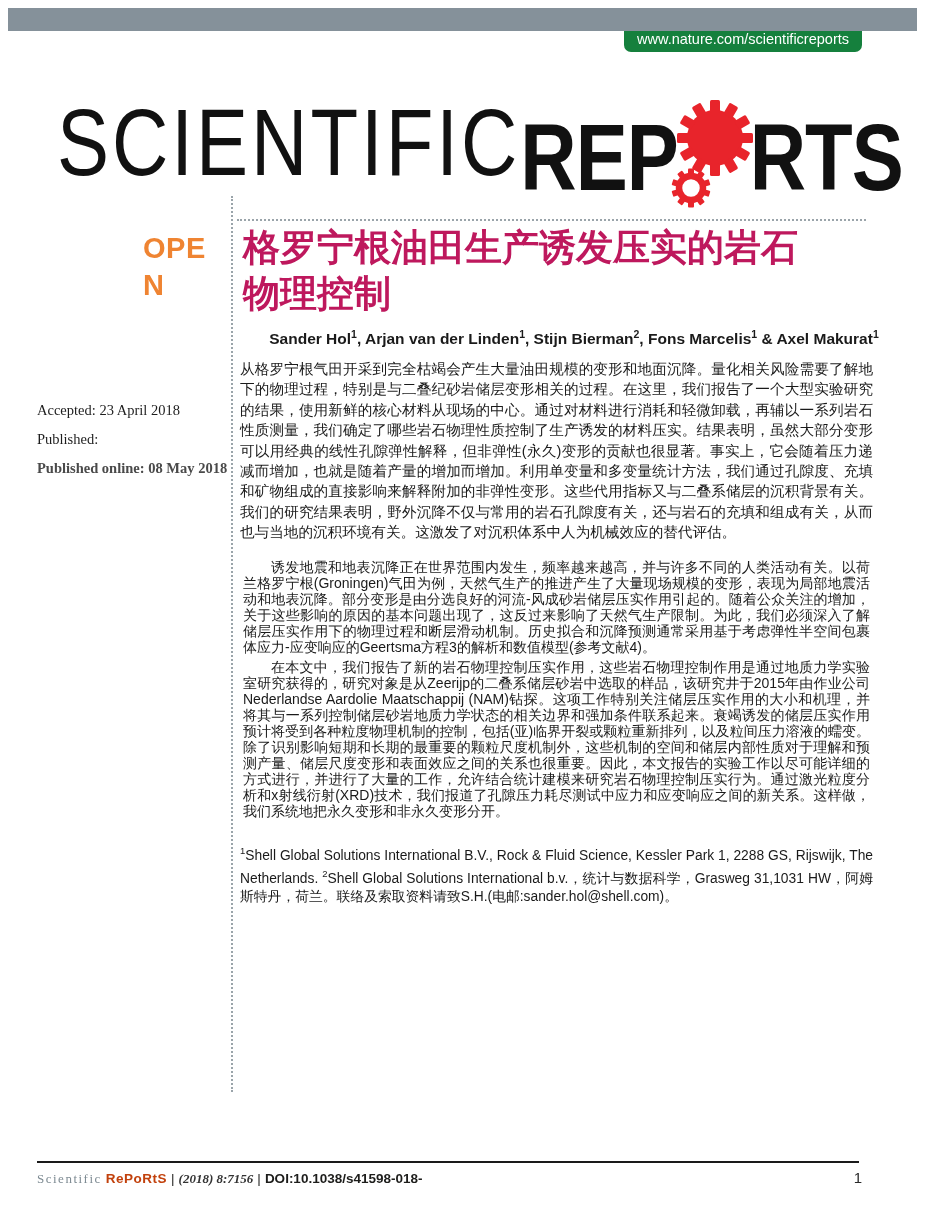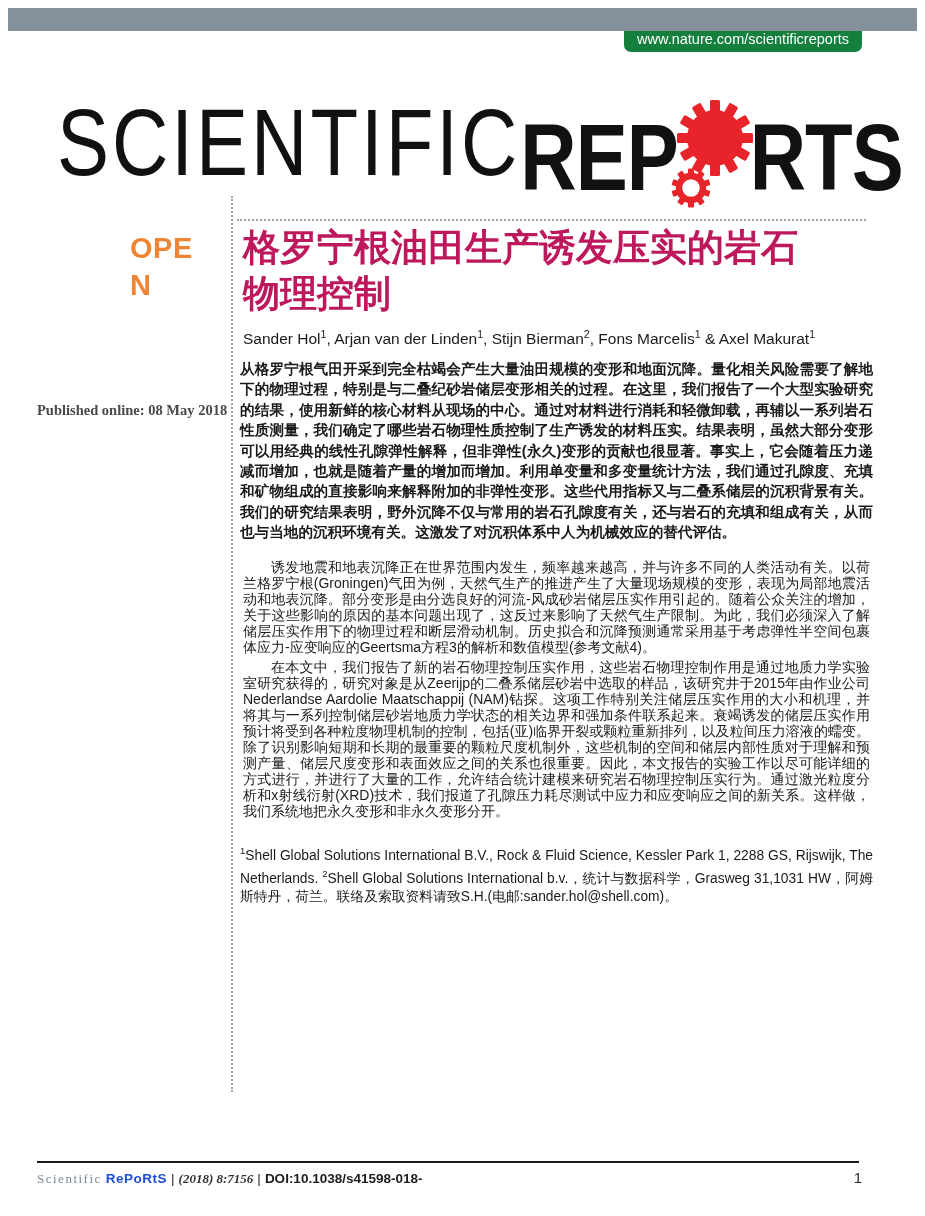--- a/index.html
+++ b/index.html
@@ -13,47 +13,47 @@
     font-size:14.5px;line-height:16px;padding:0 13px 5px;border-radius:0 0 7px 7px;}
   
   .logo{position:absolute;left:57px;top:92px;width:812px;display:flex;
     justify-content:space-between;align-items:flex-start;white-space:nowrap;}
   .logo-thin{font-size:78px;line-height:84px;font-weight:300;letter-spacing:3px;color:#111;}
   .logo-bold{font-size:78px;line-height:84px;font-weight:700;letter-spacing:-1px;color:#111;}
   .stretch{display:inline-block;transform:scaleY(1.2);transform-origin:top;}
   .logo-right{display:flex;align-items:center;}
   .gears{width:76px;height:110px;margin:4px -2px 0 -2px;overflow:visible;}
   
-  .open-label{position:absolute;left:130px;top:230px;width:76px;font-size:29px;line-height:37px;
+  .open-label{position:absolute;left:143px;top:230px;width:76px;font-size:29px;line-height:37px;
     font-weight:700;color:#EF8432;word-break:break-all;letter-spacing:.5px;}
   .vline{position:absolute;left:231px;top:196px;height:896px;border-left:2px dotted #9AA4AA;}
   .hline{position:absolute;left:237px;top:219px;width:629px;border-top:2px dotted #9AA4AA;}
   
   .title{position:absolute;left:243px;top:225px;width:590px;margin:0;font-size:37px;
     line-height:46px;font-weight:700;color:#be185d;}
-  .authors{position:absolute;left:243px;top:328px;width:640px;font-size:15.5px;
-    font-weight:400;white-space:nowrap;}
+  .authors{position:absolute;left:254px;top:328px;width:640px;font-size:15.5px;
+    font-weight:700;white-space:nowrap;text-align:center;}
   .authors sup{font-size:10.5px;}
   .abstract{position:absolute;left:240px;top:359px;width:633px;font-size:14.6px;
-    line-height:20.4px;font-weight:700;text-align:justify;}
+    line-height:20.4px;font-weight:400;text-align:justify;}
   .dates{position:absolute;left:37px;top:396px;width:205px;
     font-family:"Liberation Serif",serif;font-size:14.5px;line-height:29px;color:#1d1d1d;}
   .dates .published{font-weight:700;color:#4a4a4a;}
   .body-text{position:absolute;left:240px;top:556px;width:633px;font-size:14px;
     line-height:16.1px;text-align:justify;}
   .body-text p{margin:3px;text-indent:2em;}
   .footnote{position:absolute;left:240px;top:842px;width:633px;font-size:13.8px;
     line-height:18.4px;text-align:justify;}
   .footnote sup{font-size:9.5px;}
   
   .footer-rule{position:absolute;left:37px;top:1161px;width:822px;border-top:2px solid #1a1a1a;}
   .footer{position:absolute;left:37px;top:1171px;font-size:13.5px;display:flex;
     align-items:baseline;gap:4px;color:#1d1d1b;}
   .f-serif{font-family:"Liberation Serif",serif;color:#7E8B93;letter-spacing:1.5px;font-size:13px;}
-  .f-bold-gray{font-weight:700;color:#1d4ed8;letter-spacing:.5px;}
+  .f-bold-gray{font-weight:700;color:#c2410c;letter-spacing:.5px;}
   .f-cit{font-family:"Liberation Serif",serif;font-style:italic;font-weight:600;font-size:13px;color:#333;}
   .f-doi{font-weight:600;color:#1d1d1b;}
   .page-num{position:absolute;right:63px;top:1169px;font-size:15px;color:#2a2a2a;}
 </style>
 </head>
 <body>
 
 <div class="topbar"></div>
 <div class="url-tab">
   <span>www.nature.com/scientificreports</span>
@@ -105,20 +105,21 @@
 
 <h1 class="title">格罗宁根油田生产诱发压实的岩石物理控制</h1>
 
 <div class="authors">
   <span><span>Sander Hol</span><sup>1</sup></span><span><span>, Arjan van der Linden</span><sup>1</sup></span><span><span>, Stijn Bierman</span><sup>2</sup></span><span><span>, Fons Marcelis</span><sup>1</sup></span><span><span> &amp; Axel Makurat</span><sup>1</sup></span>
 </div>
 
 <div class="abstract">从格罗宁根气田开采到完全枯竭会产生大量油田规模的变形和地面沉降。量化相关风险需要了解地下的物理过程，特别是与二叠纪砂岩储层变形相关的过程。在这里，我们报告了一个大型实验研究的结果，使用新鲜的核心材料从现场的中心。通过对材料进行消耗和轻微卸载，再辅以一系列岩石性质测量，我们确定了哪些岩石物理性质控制了生产诱发的材料压实。结果表明，虽然大部分变形可以用经典的线性孔隙弹性解释，但非弹性(永久)变形的贡献也很显著。事实上，它会随着压力递减而增加，也就是随着产量的增加而增加。利用单变量和多变量统计方法，我们通过孔隙度、充填和矿物组成的直接影响来解释附加的非弹性变形。这些代用指标又与二叠系储层的沉积背景有关。我们的研究结果表明，野外沉降不仅与常用的岩石孔隙度有关，还与岩石的充填和组成有关，从而也与当地的沉积环境有关。这激发了对沉积体系中人为机械效应的替代评估。</div>
 
 <div class="dates">
+  <div>Accepted: 23 April 2018 Published:</div>
   <div class="published">Published online: 08 May 2018</div>
 </div>
 
 <div class="body-text">
   <p>诱发地震和地表沉降正在世界范围内发生，频率越来越高，并与许多不同的人类活动有关。以荷兰格罗宁根(Groningen)气田为例，天然气生产的推进产生了大量现场规模的变形，表现为局部地震活动和地表沉降。部分变形是由分选良好的河流-风成砂岩储层压实作用引起的。随着公众关注的增加，关于这些影响的原因的基本问题出现了，这反过来影响了天然气生产限制。为此，我们必须深入了解储层压实作用下的物理过程和断层滑动机制。历史拟合和沉降预测通常采用基于考虑弹性半空间包裹体应力-应变响应的Geertsma方程3的解析和数值模型(参考文献4)。</p>
   <p>在本文中，我们报告了新的岩石物理控制压实作用，这些岩石物理控制作用是通过地质力学实验室研究获得的，研究对象是从Zeerijp的二叠系储层砂岩中选取的样品，该研究井于2015年由作业公司Nederlandse Aardolie Maatschappij (NAM)钻探。这项工作特别关注储层压实作用的大小和机理，并将其与一系列控制储层砂岩地质力学状态的相关边界和强加条件联系起来。衰竭诱发的储层压实作用预计将受到各种粒度物理机制的控制，包括(亚)临界开裂或颗粒重新排列，以及粒间压力溶液的蠕变。除了识别影响短期和长期的最重要的颗粒尺度机制外，这些机制的空间和储层内部性质对于理解和预测产量、储层尺度变形和表面效应之间的关系也很重要。因此，本文报告的实验工作以尽可能详细的方式进行，并进行了大量的工作，允许结合统计建模来研究岩石物理控制压实行为。通过激光粒度分析和x射线衍射(XRD)技术，我们报道了孔隙压力耗尽测试中应力和应变响应之间的新关系。这样做，我们系统地把永久变形和非永久变形分开。</p>
 </div>
 
 <div class="footnote"><sup>1</sup><span>Shell Global Solutions International B.V., Rock &amp; Fluid Science, Kessler Park 1, 2288 GS, Rijswijk, The Netherlands. </span><sup>2</sup><span>Shell Global Solutions International b.v.，统计与数据科学，Grasweg 31,1031 HW，阿姆斯特丹，荷兰。联络及索取资料请致S.H.(电邮:sander.hol@shell.com)。</span></div>
 

